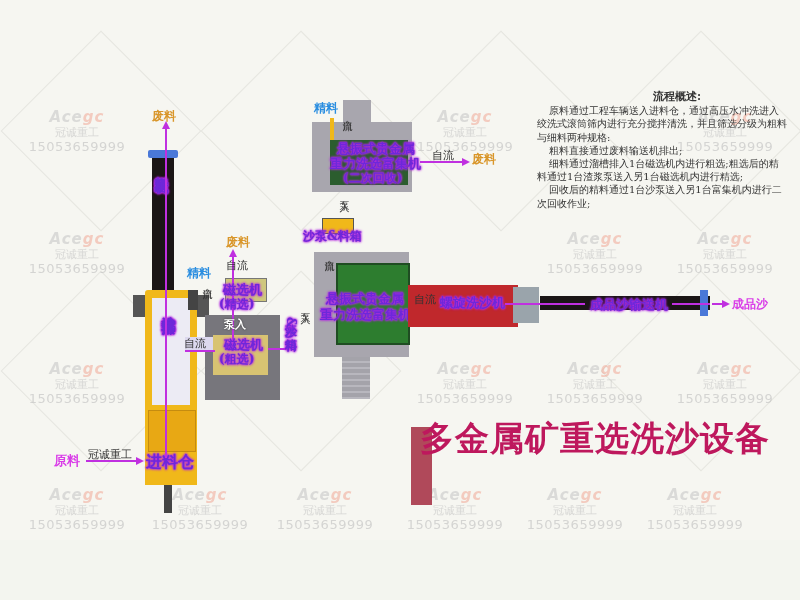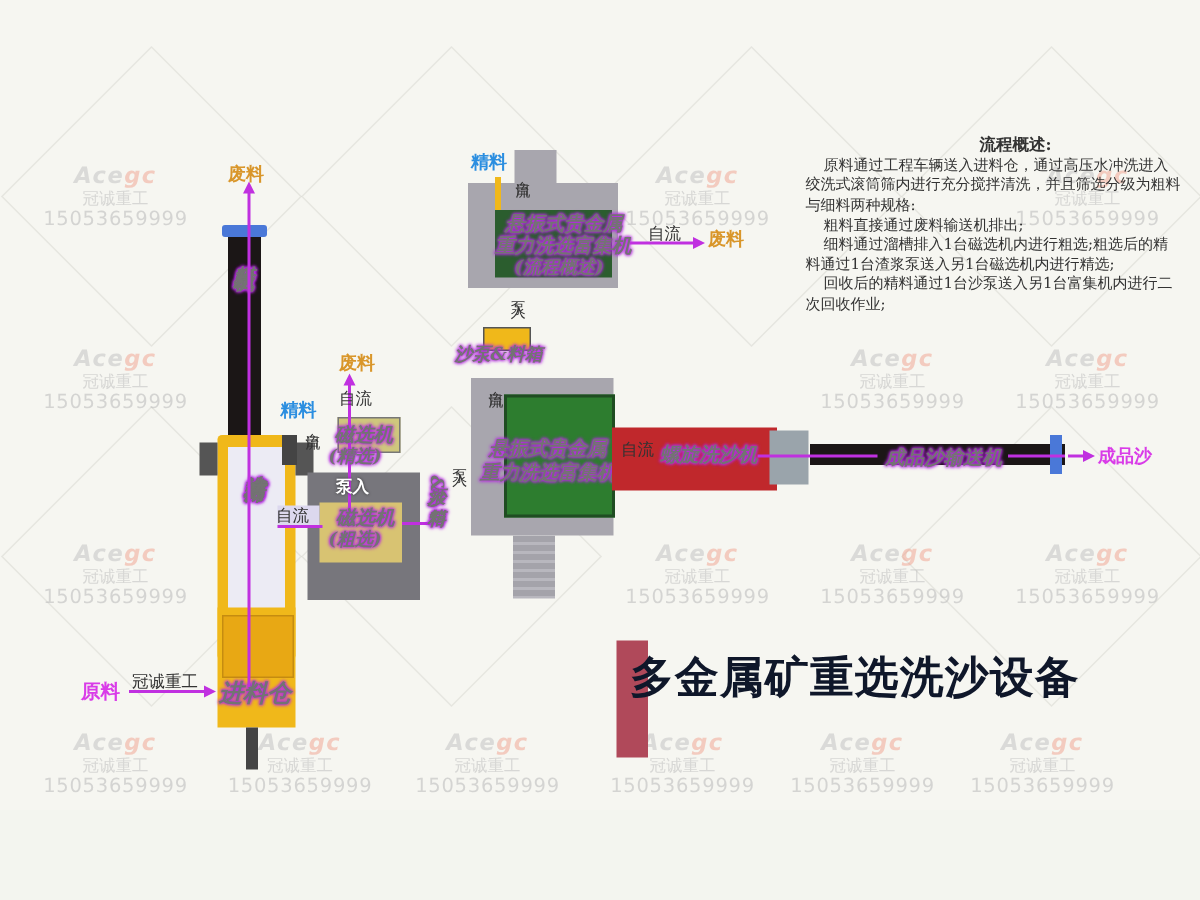--- a/index.html
+++ b/index.html
@@ -10,39 +10,39 @@
   }
   .canvas { position:absolute; left:0; top:0; width:800px; height:540px; background:#f6f6f1; overflow:hidden; }
   .bottom-strip { position:absolute; left:0; top:540px; width:800px; height:60px; background:#f3f5ef; }
   .wm { position:absolute; text-align:center; width:110px; line-height:1; pointer-events:none; }
   .wm .brand { font-family:"DejaVu Sans", sans-serif; font-style:italic; font-weight:bold; font-size:15px; color:rgba(200,200,200,0.6); letter-spacing:1px; }
   .wm .brand .gc { color:rgba(240,150,130,0.45); }
   .wm .cn { font-size:11px; color:rgba(190,190,190,0.55); margin-top:2px; }
   .wm .phone { font-size:13px; color:rgba(190,190,190,0.6); margin-top:2px; letter-spacing:0.5px; }
   .diamond { position:absolute; width:140px; height:140px; border:1px solid rgba(210,210,205,0.45); transform:rotate(45deg); }
   .lbl { position:absolute; font-family:"DejaVu Serif", serif; font-weight:bold; color:#d93ce8; white-space:nowrap; }
-  .lbl.stroke { color:#737373; text-shadow: 0 0 2px #b52de0, 0 0 2px #b52de0, 0 0 3px #b52de0; font-style: italic; }
+  .lbl.stroke { color:#6d28d9; text-shadow: 0 0 2px #b52de0, 0 0 2px #b52de0, 0 0 3px #b52de0; }
   .lbl.gold { color:#d9962a; font-weight:bold; }
   .lbl.blue { color:#2b8ee0; }
   .lbl.dark { color:#333; font-weight:normal; font-size:11px; }
   .vert { writing-mode: vertical-rl; letter-spacing:1px; }
   .arrow-line { position:absolute; background:#c030e0; }
   .arrow-head-up { position:absolute; width:0; height:0; border-left:4px solid transparent; border-right:4px solid transparent; border-bottom:8px solid #c030e0; }
   .arrow-head-right { position:absolute; width:0; height:0; border-top:4px solid transparent; border-bottom:4px solid transparent; border-left:8px solid #c030e0; }
   .block { position:absolute; }
   .gray-pad { background:#a8a6ae; }
   .dark-pad { background:#77767c; }
   .green-deck { background:#2d7d2f; border:2px solid #1f4d22; }
   .yellow { background:#f0b81a; }
   .belt { background:#1b1616; }
   .red-screw { background:#c0282c; }
   .desc { position:absolute; left:537px; top:90px; width:250px; font-family:"DejaVu Serif", serif; font-size:10px; color:#333; line-height:13.2px; }
   .desc .title { text-align:center; font-weight:bold; font-size:11px; margin-bottom:1px; padding-left:30px; }
   .desc p { margin:0; text-indent:1.2em; }
-  .main-title { position:absolute; left:420px; top:432px; font-family:"DejaVu Serif", serif; font-weight:bold; font-size:29px; color:#0f172a; letter-spacing:1px; }
+  .main-title { position:absolute; left:420px; top:416px; font-family:"DejaVu Serif", serif; font-weight:bold; font-size:34px; color:#be185d; letter-spacing:1px; }
   .title-bar { position:absolute; left:411px; top:427px; width:21px; height:78px; background:#b0495a; }
   .subtitle { position:absolute; left:446px; top:484px; font-family:"DejaVu Sans", sans-serif; font-size:12px; color:#555; }
 </style>
 </head>
 <body>
 
 <div class="canvas">
 
   <div class="diamond" style="left:30px;top:60px;"></div>
   <div class="diamond" style="left:230px;top:60px;"></div>
@@ -195,21 +195,21 @@
   <div class="lbl dark vert" style="left:337px;top:193px;font-size:10px;">泵入</div>
 
   <div class="block gray-pad" style="left:343px;top:100px;width:28px;height:30px;"></div>
   <div class="block gray-pad" style="left:312px;top:122px;width:100px;height:70px;"></div>
   <div class="block" style="left:330px;top:140px;width:78px;height:45px;background:#2b5d2e;"></div>
   <div class="block" style="left:330px;top:118px;width:4px;height:22px;background:#f0b81a;"></div>
   <div class="lbl blue" style="left:314px;top:100px;font-size:12px;">精料</div>
   <div class="lbl dark vert" style="left:340px;top:112px;font-size:10px;">自流</div>
   <div class="lbl stroke" style="left:337px;top:140px;font-size:13px;">悬振式贵金属</div>
   <div class="lbl stroke" style="left:330px;top:155px;font-size:13px;">重力洗选富集机</div>
-  <div class="lbl stroke" style="left:343px;top:170px;font-size:12px;">(流程概述)</div>
+  <div class="lbl stroke" style="left:343px;top:170px;font-size:12px;">(二次回收)</div>
   <div class="lbl dark" style="left:432px;top:148px;">自流</div>
   <div class="arrow-line" style="left:420px;top:161px;width:42px;height:2px;"></div>
   <div class="arrow-head-right" style="left:462px;top:158px;"></div>
   <div class="lbl gold" style="left:472px;top:151px;font-size:12px;">废料</div>
 
   <div class="block red-screw" style="left:408px;top:285px;width:110px;height:42px;"></div>
   <div class="block" style="left:513px;top:287px;width:26px;height:36px;background:#9aa4ab;"></div>
   <div class="block belt" style="left:540px;top:296px;width:170px;height:14px;"></div>
   <div class="block" style="left:700px;top:290px;width:8px;height:26px;background:#4a78d8;"></div>
   <div class="lbl dark" style="left:414px;top:292px;">自流</div>

